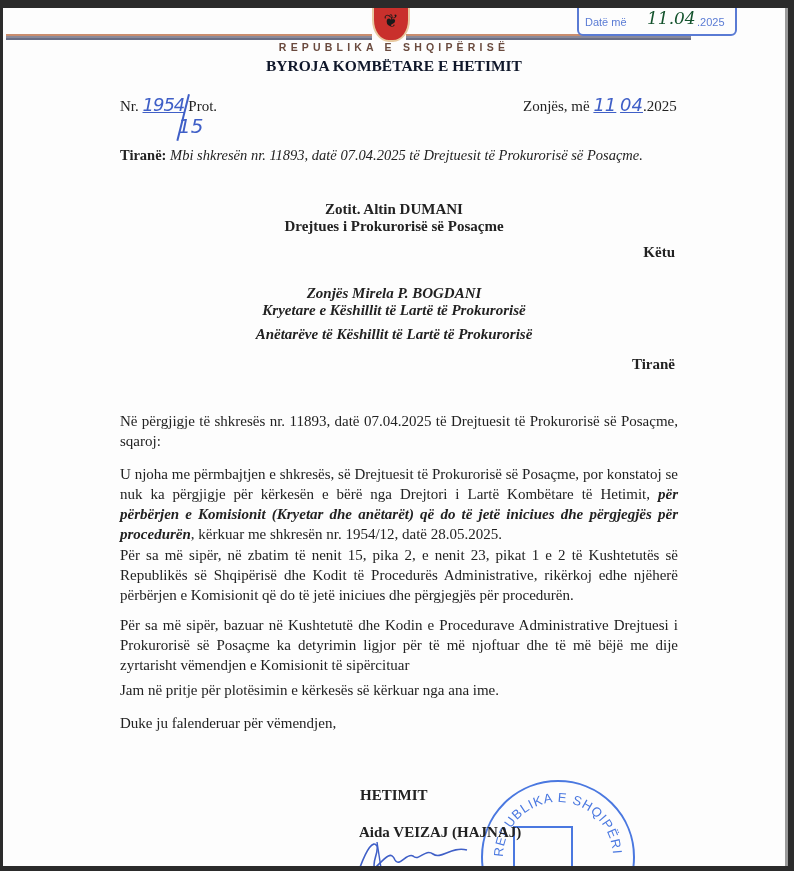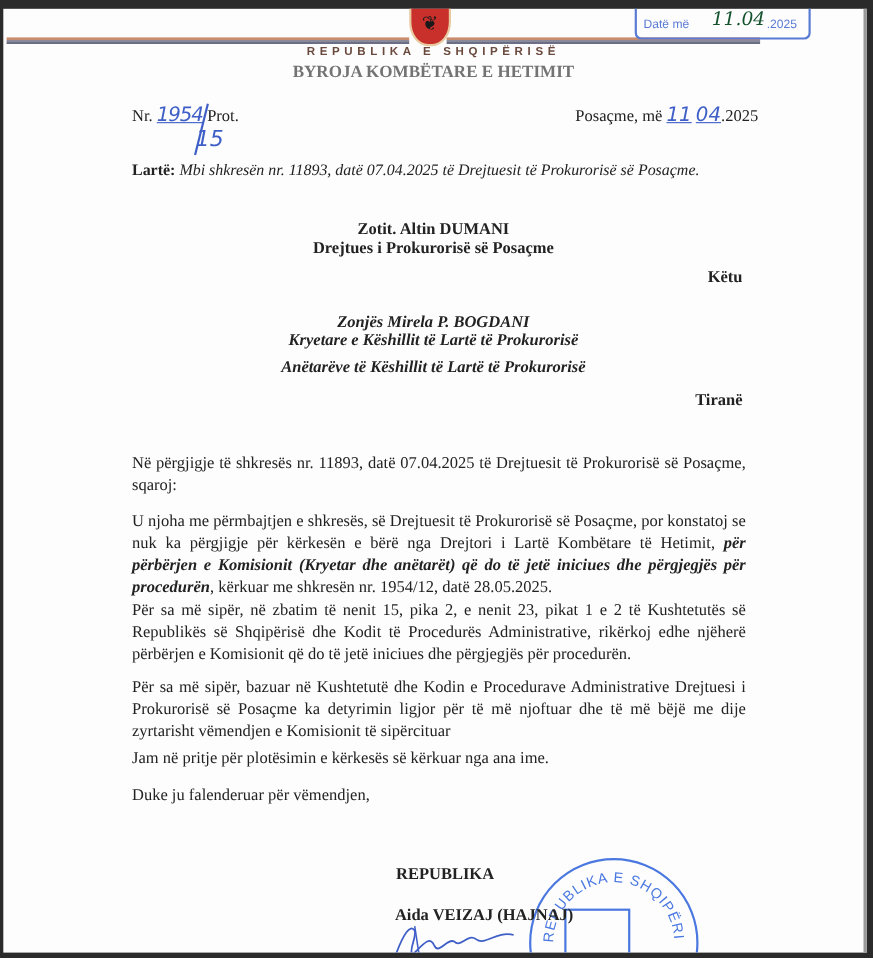--- a/index.html
+++ b/index.html
@@ -29,21 +29,21 @@
     display: flex; align-items: center; justify-content: center;
     color: #1a1a1a; font-size: 18px;
   }
   .republika {
     position: absolute; left: 0; width: 782px; top: 33px; text-align: center;
     font-family: "Liberation Sans", sans-serif; font-weight: bold;
     font-size: 10.5px; letter-spacing: 4.2px; color: #6a4a3e;
   }
   .byroja {
     position: absolute; left: 0; width: 782px; top: 49px; text-align: center;
-    font-weight: bold; font-size: 15.5px; color: #737373;
+    font-weight: bold; font-size: 15.5px; color: #0f172a;
   }
   .rcv-stamp {
     position: absolute; left: 574px; top: -14px; width: 156px; height: 38px;
     border: 2px solid #5a7bd4; border-radius: 6px;
     color: #5a7bd4; font-family: "Liberation Sans", sans-serif; font-size: 11px;
   }
   .rcv-stamp .dt { position: absolute; left: 6px; top: 20px; }
   .rcv-stamp .hand { position: absolute; left: 68px; top: 12px; font-family: "DejaVu Serif", serif; font-style: italic; font-size: 17px; color: #14532d; }
   .rcv-stamp .yr { position: absolute; left: 118px; top: 20px; }
   .hand-blue { color: #3f5fc7; font-family: "DejaVu Sans", sans-serif; font-style: italic; }
@@ -90,27 +90,27 @@
   <div class="byroja">BYROJA KOMBËTARE E HETIMIT</div>
 
   <div class="nr-line">
     <span>Nr.</span>
     <span class="hand-blue hn">1954</span><span style="margin-left:4px;">Prot.</span>
   </div>
   <div class="slash"></div>
   <div class="nr-15 hand-blue">15</div>
 
   <div class="date-line">
-    <span>Posaçme, më</span>
+    <span>Zonjës, më</span>
     <span class="hand-blue hd">11</span>
     <span class="hand-blue hd">04</span><span>.2025</span>
   </div>
 
   <div class="lenda">
-    <b>Lartë:</b>
+    <b>Tiranë:</b>
     <i>Mbi shkresën nr. 11893, datë 07.04.2025 të Drejtuesit të Prokurorisë së Posaçme.</i>
   </div>
 
   <div class="center-bold" style="top:193px;">Zotit.  Altin DUMANI</div>
   <div class="center-bold" style="top:210px;">Drejtues i Prokurorisë së Posaçme</div>
   <div class="right-bold" style="top:236px;">Këtu</div>
 
   <div class="center-bi" style="top:277px;">Zonjës Mirela P. BOGDANI</div>
   <div class="center-bi" style="top:318px;">Anëtarëve të Këshillit të Lartë të Prokurorisë</div>
   <div class="center-bi" style="top:294px;">Kryetare e Këshillit të Lartë të Prokurorisë</div>
@@ -130,20 +130,20 @@
   <div class="seal">
     <svg class="seal-text" viewBox="0 0 150 150">
       <defs>
           <path id="ring" d="M 20 75 A 55 55 0 1 1 130 75"></path>
         </defs>
       <text font-family="Liberation Sans, sans-serif" font-size="13" fill="#4a78e0" letter-spacing="1"><textPath href="#ring">REPUBLIKA E SHQIPËRISË</textPath></text>
     </svg>
     <div class="seal-inner"></div>
   </div>
 
-  <div class="sig-title">REPUBLIKA</div>
+  <div class="sig-title">HETIMIT</div>
   <div class="sig-name">Aida VEIZAJ (HAJNAJ)</div>
 
   <svg class="signature" viewBox="0 0 130 34">
     <path d="M4 32 C 12 10, 18 2, 22 8 C 24 14, 16 26, 20 30 C 30 20, 36 12, 40 22 C 44 30, 52 14, 58 18 C 64 24, 70 10, 78 16 C 86 22, 96 8, 112 12" fill="none" stroke="#3f5fc7" stroke-width="1.6"></path>
     <path d="M22 4 L 26 30" fill="none" stroke="#3f5fc7" stroke-width="1.4"></path>
   </svg>
 </div>
 
 </body></html>

